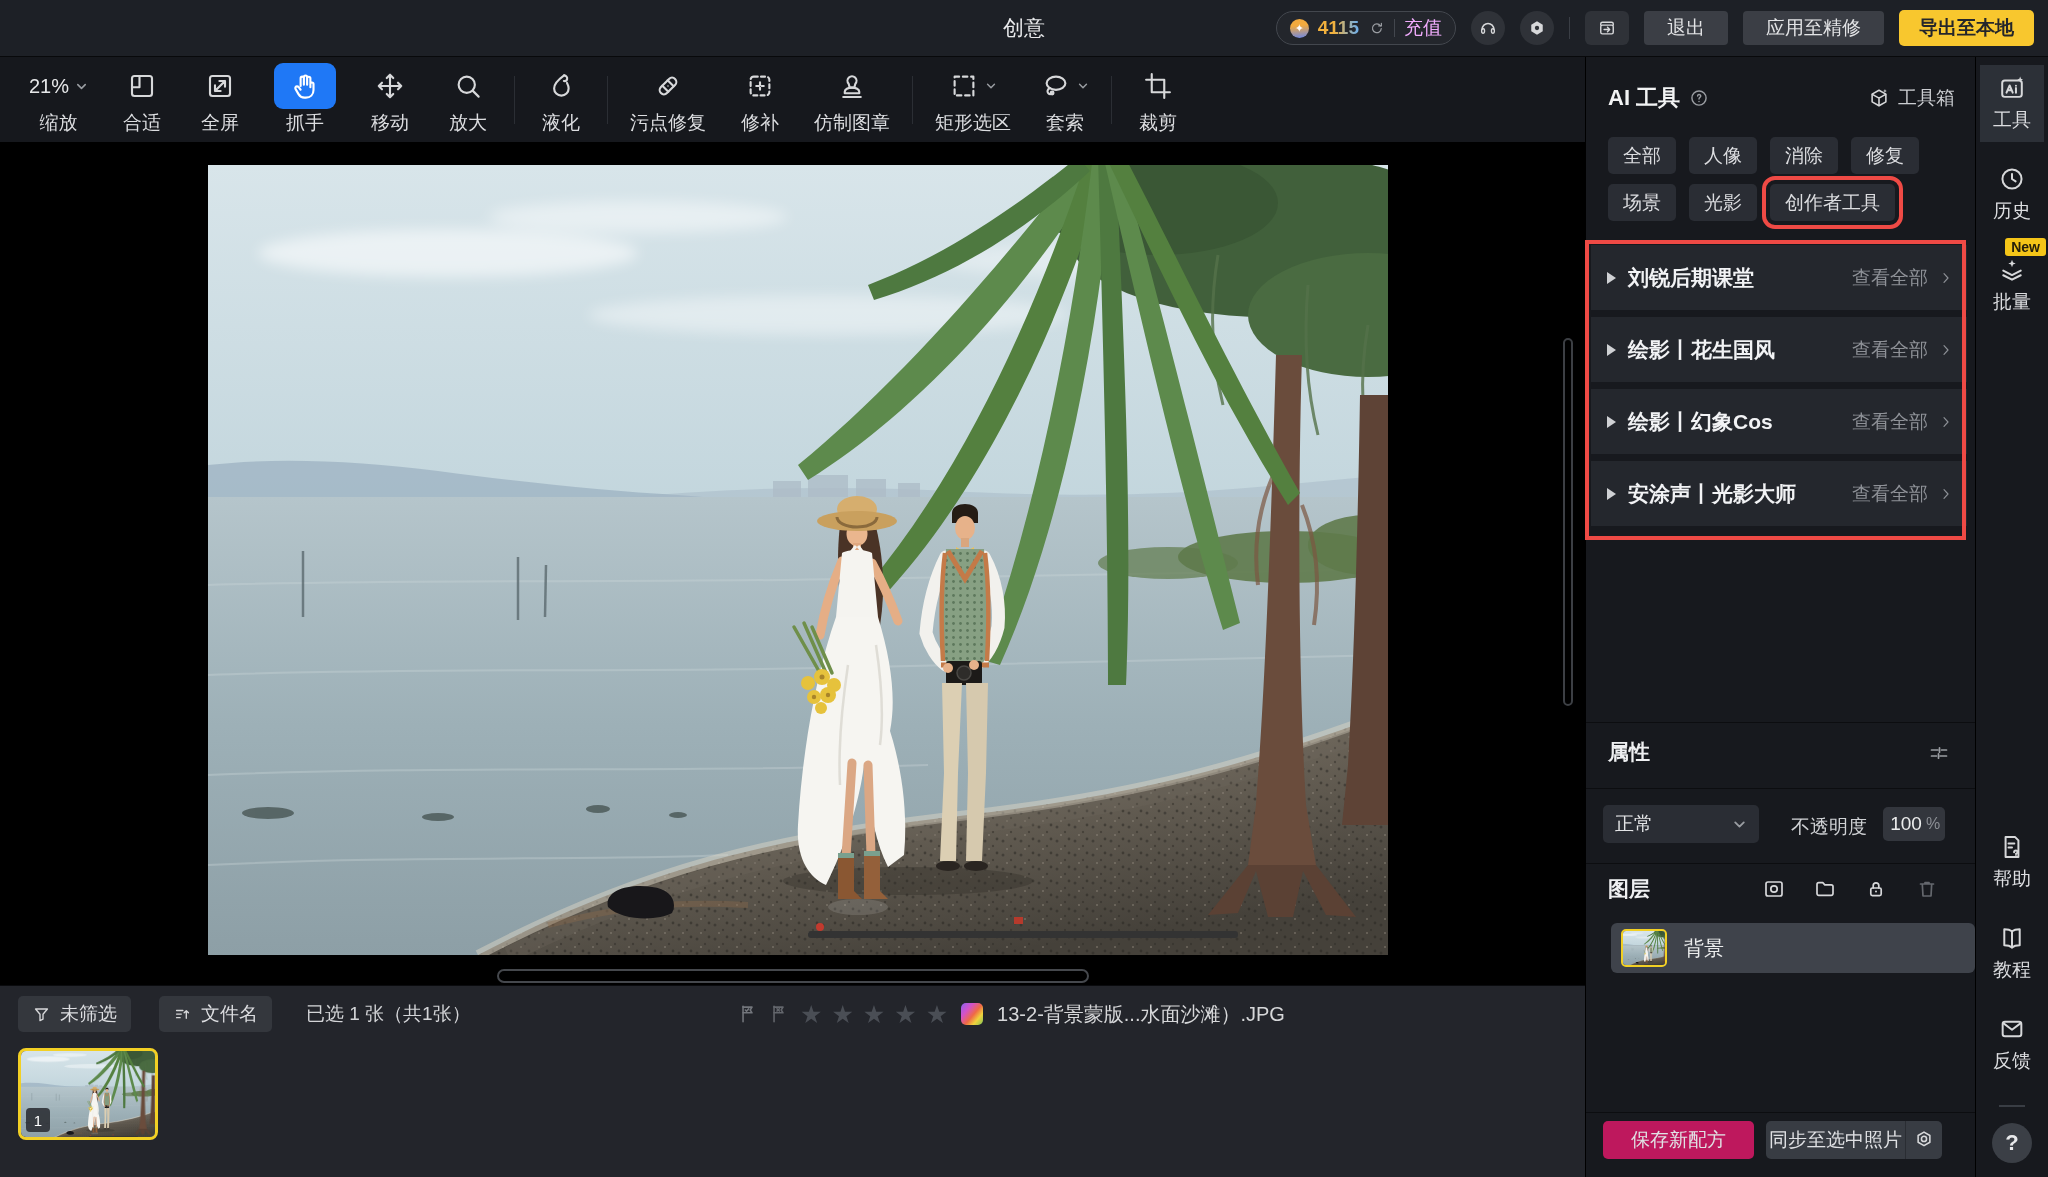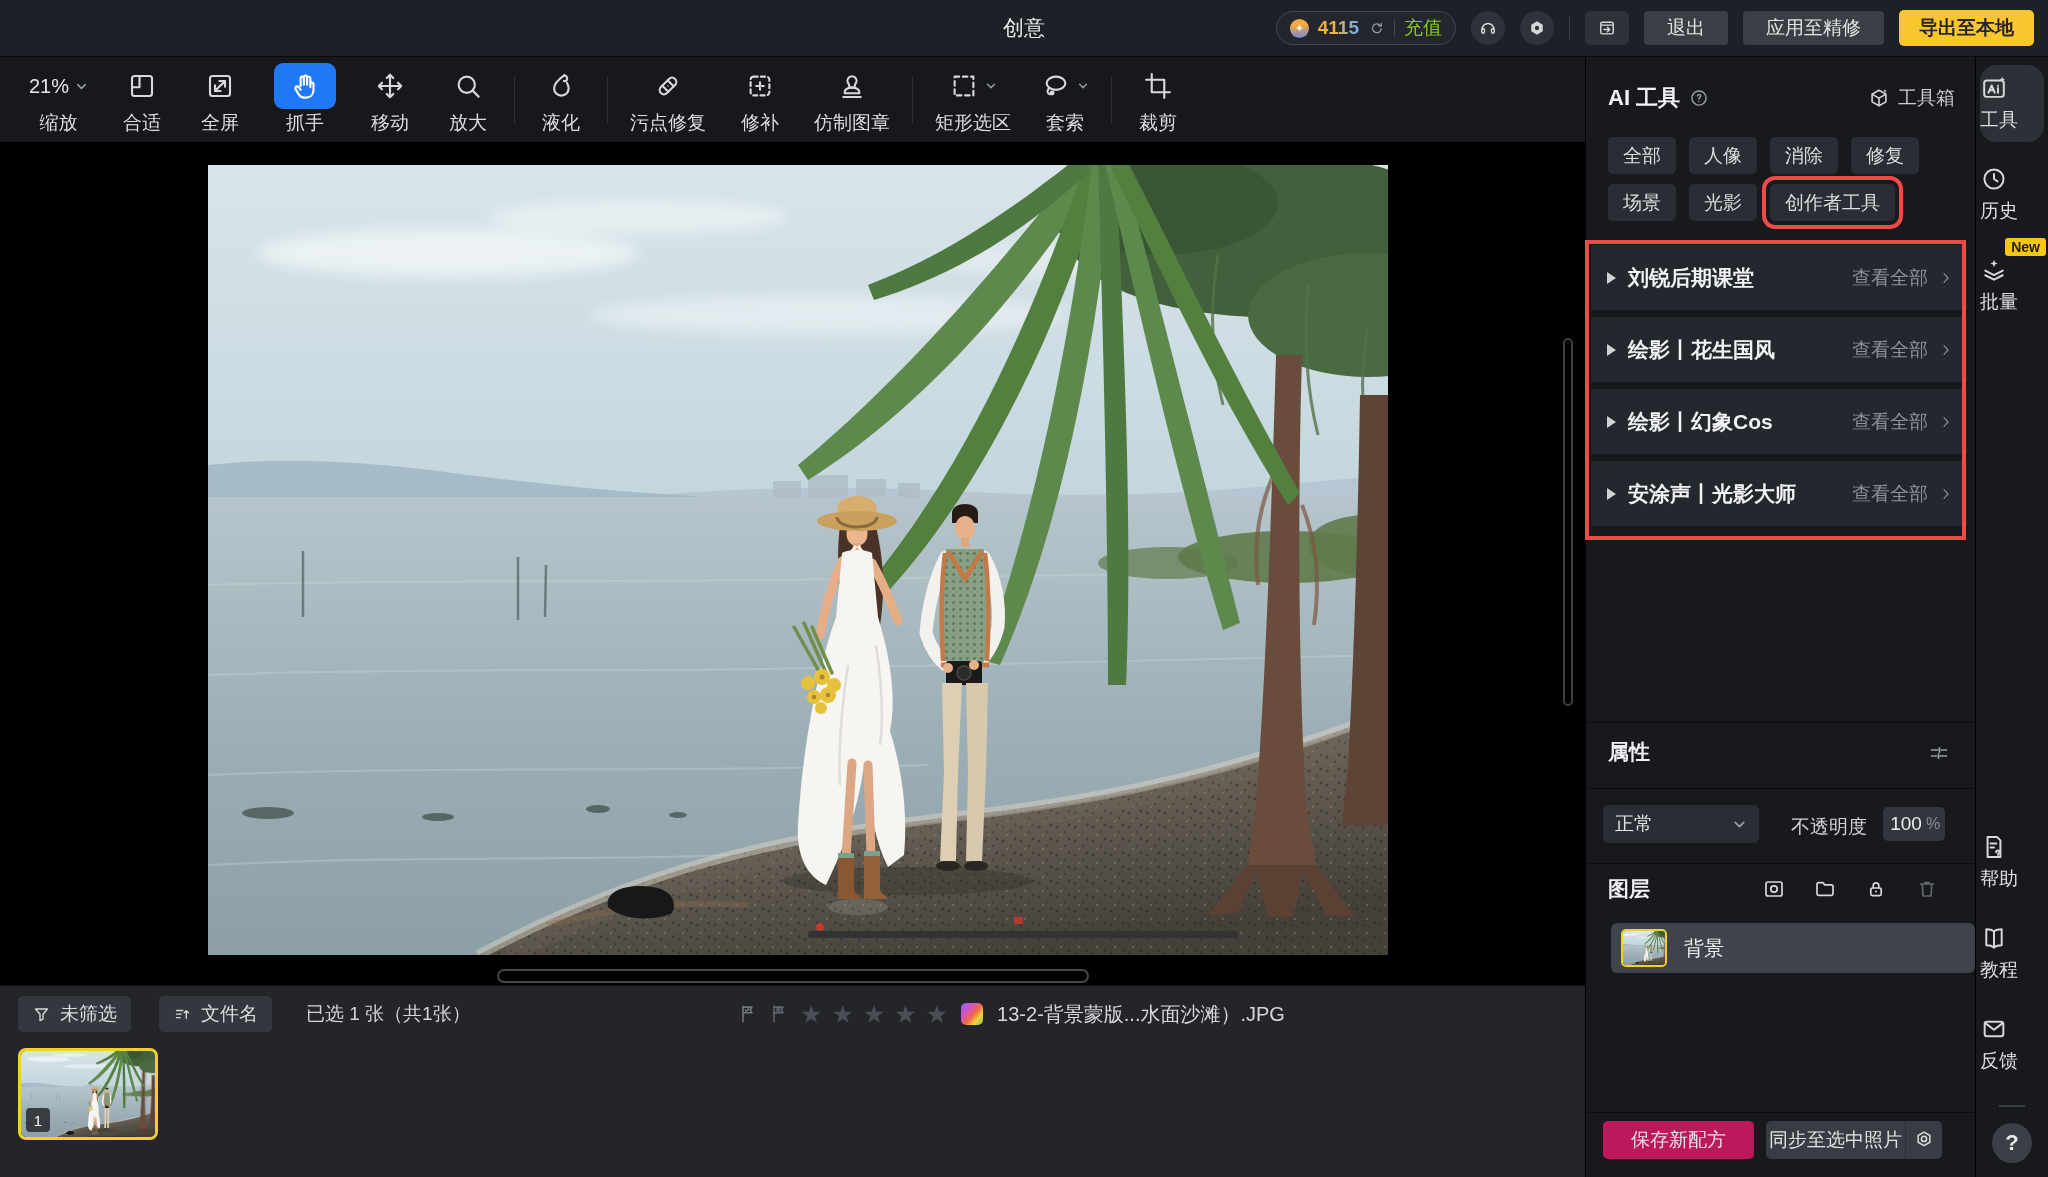--- a/index.html
+++ b/index.html
@@ -8,21 +8,21 @@
   .app{width:2048px;height:1177px;overflow:hidden;display:flex;flex-direction:column;background:#17191e;}
 
   
   .topbar{height:57px;background:#1d2026;border-bottom:1px solid #08090b;display:flex;align-items:center;position:relative;padding:0 14px;flex:0 0 auto;}
   .tb-title{position:absolute;left:0;right:0;text-align:center;font-size:21px;color:#e9eaec;}
   .tb-right{margin-left:auto;display:flex;align-items:center;gap:15px;z-index:2;}
   .credits-pill{height:34px;border:1px solid #43474e;border-radius:18px;display:flex;align-items:center;gap:9px;padding:0 13px;background:#23262c;cursor:pointer;}
   .coin{width:19px;height:19px;border-radius:50%;background:linear-gradient(175deg,#f2aa3e 35%,#6a86e8);display:flex;align-items:center;justify-content:center;color:#fff;font-size:11px;line-height:1;}
   .credits-num{font-size:19px;font-weight:700;background:linear-gradient(90deg,#f2b13d 38%,#69aef1);-webkit-background-clip:text;background-clip:text;color:transparent;}
   .pill-sep{width:1px;height:18px;background:#43474e;}
-  .recharge{color:#84cc16;font-size:19px;}
+  .recharge{color:#f0abfc;font-size:19px;}
   .circ{width:34px;height:34px;border-radius:50%;background:#2f3238;display:flex;align-items:center;justify-content:center;cursor:pointer;}
   .vdiv{width:1px;height:22px;background:#3a3e45;}
   .sqbtn{width:44px;height:34px;border-radius:6px;background:#2f3238;display:flex;align-items:center;justify-content:center;cursor:pointer;}
   .gbtn{height:34px;padding:0 23px;background:#3b3e45;border:none;border-radius:4px;color:#e3e4e6;font-size:19px;cursor:pointer;}
   .ybtn{height:36px;padding:0 20px;background:#f8c72e;border:none;border-radius:5px;color:#24262b;font-size:19px;font-weight:700;cursor:pointer;}
 
   
   .row{flex:1;display:flex;min-height:0;}
   .leftcol{width:1585px;display:flex;flex-direction:column;}
 
@@ -85,21 +85,21 @@
   .lname{color:#eceded;font-size:20px;}
   .pf{position:absolute;top:1064px;left:17px;display:flex;gap:12px;}
   .pfbtn{height:38px;background:#be185d;border-radius:5px;color:#e0e1e4;font-size:19px;display:flex;align-items:center;justify-content:center;cursor:pointer;}
   .pfbtn.b1{width:151px;}
   .pfgroup{display:flex;background:#383c43;border-radius:5px;overflow:hidden;}
   .pfgroup .pfbtn{background:transparent;border-radius:0;width:139px;}
   .pfgear{width:37px;display:flex;align-items:center;justify-content:center;border-left:1px solid #2a2d33;cursor:pointer;}
 
   
   .rail{width:73px;background:#17191e;border-left:1px solid #000;display:flex;flex-direction:column;align-items:center;padding:8px 0 14px;flex:0 0 auto;}
-  .ritem{width:64px;display:flex;flex-direction:column;align-items:flex-start;gap:5px;padding:9px 0;border-radius:16px;margin-bottom:14px;position:relative;color:#dcdde0;font-size:19px;cursor:pointer;}
+  .ritem{width:64px;display:flex;flex-direction:column;align-items:center;gap:5px;padding:9px 0;border-radius:0;margin-bottom:14px;position:relative;color:#dcdde0;font-size:19px;cursor:pointer;}
   .ritem.sel{background:#2c3037;}
   .rbadge{position:absolute;top:-9px;right:-2px;background:#f5c518;color:#26200a;font-size:14px;font-weight:700;padding:1px 6px;border-radius:3px;}
   .rspacer{flex:1;}
   .rdiv{width:26px;height:2px;background:#393d44;margin:8px 0 16px;}
   .qbtn{width:40px;height:40px;border-radius:50%;background:#3b3f46;color:#e8e9eb;font-size:22px;font-weight:700;display:flex;align-items:center;justify-content:center;cursor:pointer;}
 
   
   .ic{stroke:#d7d8da;fill:none;stroke-width:1.7;stroke-linecap:round;stroke-linejoin:round;}
   .ic.w{stroke:#fff;}
   .ic.dim{stroke:#9a9da2;}

